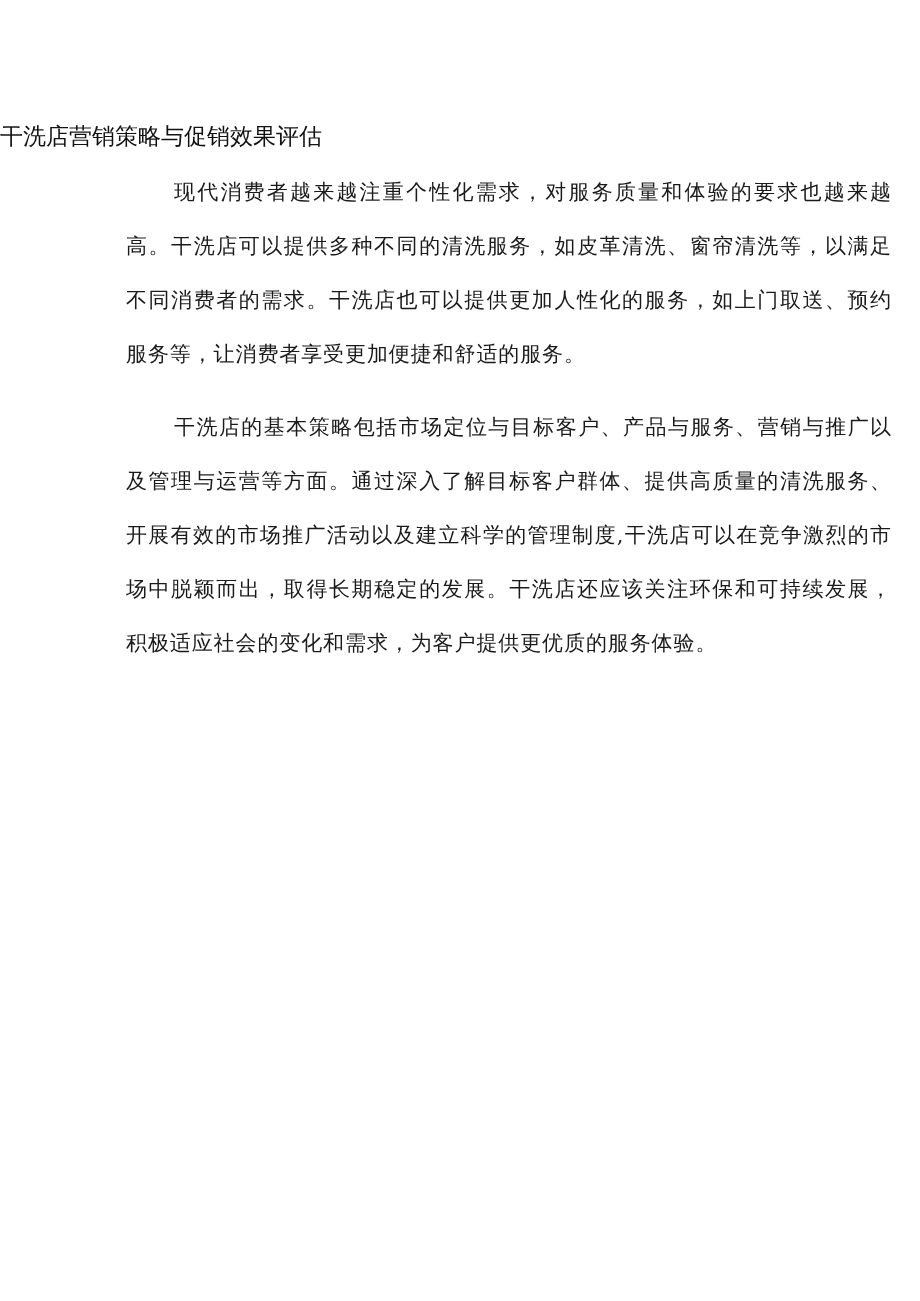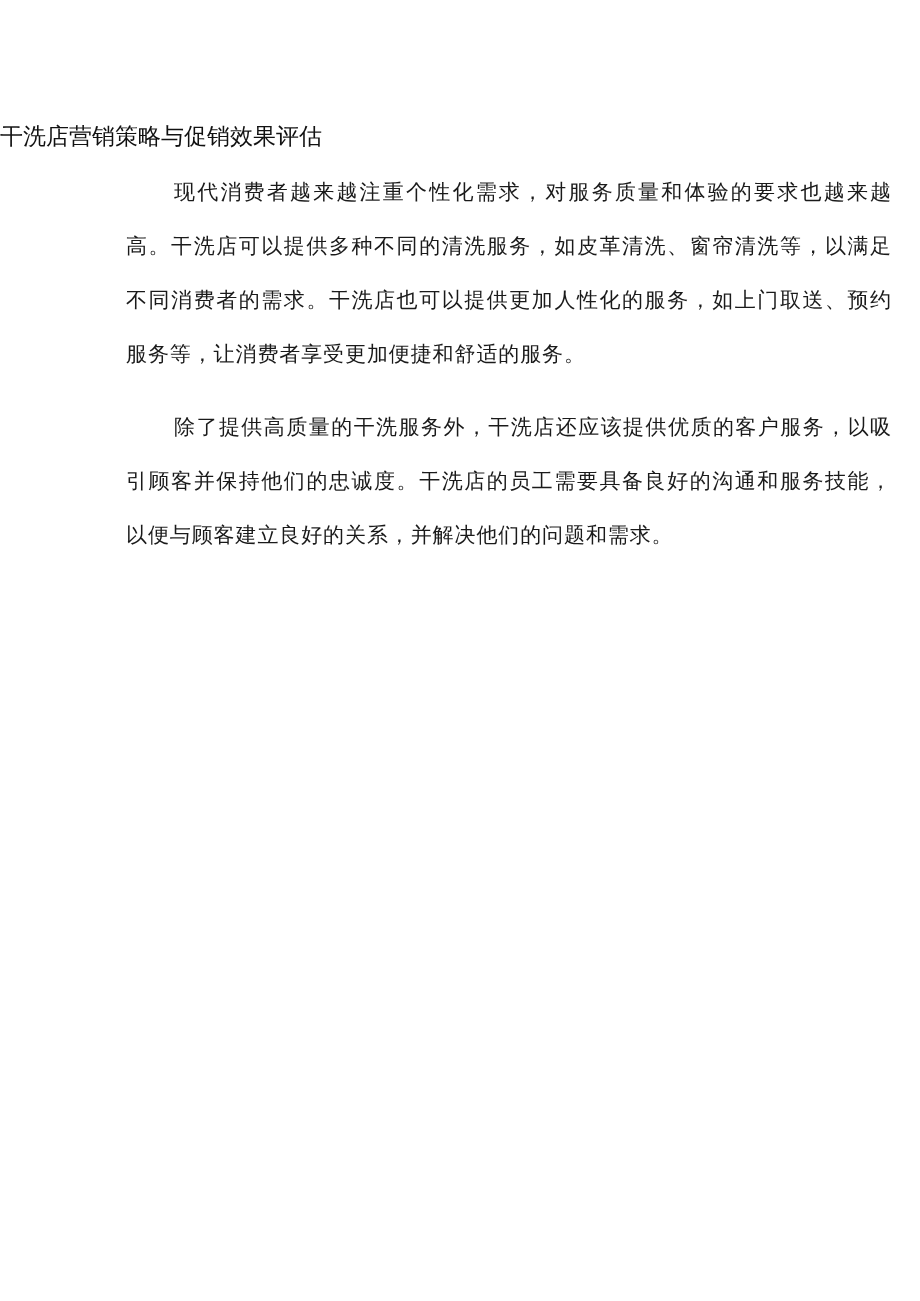--- a/index.html
+++ b/index.html
@@ -56,15 +56,15 @@
     }
   </style>
 </head>
 <body>
 
 <div class="page">
   <div class="title">干洗店营销策略与促销效果评估</div>
 
   <div class="body-text">
     <p class="para">现代消费者越来越注重个性化需求，对服务质量和体验的要求也越来越高。干洗店可以提供多种不同的清洗服务，如皮革清洗、窗帘清洗等，以满足不同消费者的需求。干洗店也可以提供更加人性化的服务，如上门取送、预约服务等，让消费者享受更加便捷和舒适的服务。</p>
-    <p class="para">除了提供高质量的干洗服务外，干洗店还应该提供优质的客户服务，以吸引顾客并保持他们的忠诚度。干洗店的员工需要具备良好的沟通和服务技能，以便与顾客建立良好的关系，并解决他们的问题和需求。</p>
+    <p class="para">干洗店的基本策略包括市场定位与目标客户、产品与服务、营销与推广以及管理与运营等方面。通过深入了解目标客户群体、提供高质量的清洗服务、开展有效的市场推广活动以及建立科学的管理制度,干洗店可以在竞争激烈的市场中脱颖而出，取得长期稳定的发展。干洗店还应该关注环保和可持续发展，积极适应社会的变化和需求，为客户提供更优质的服务体验。</p>
   </div>
 </div>
 
 </body></html>

